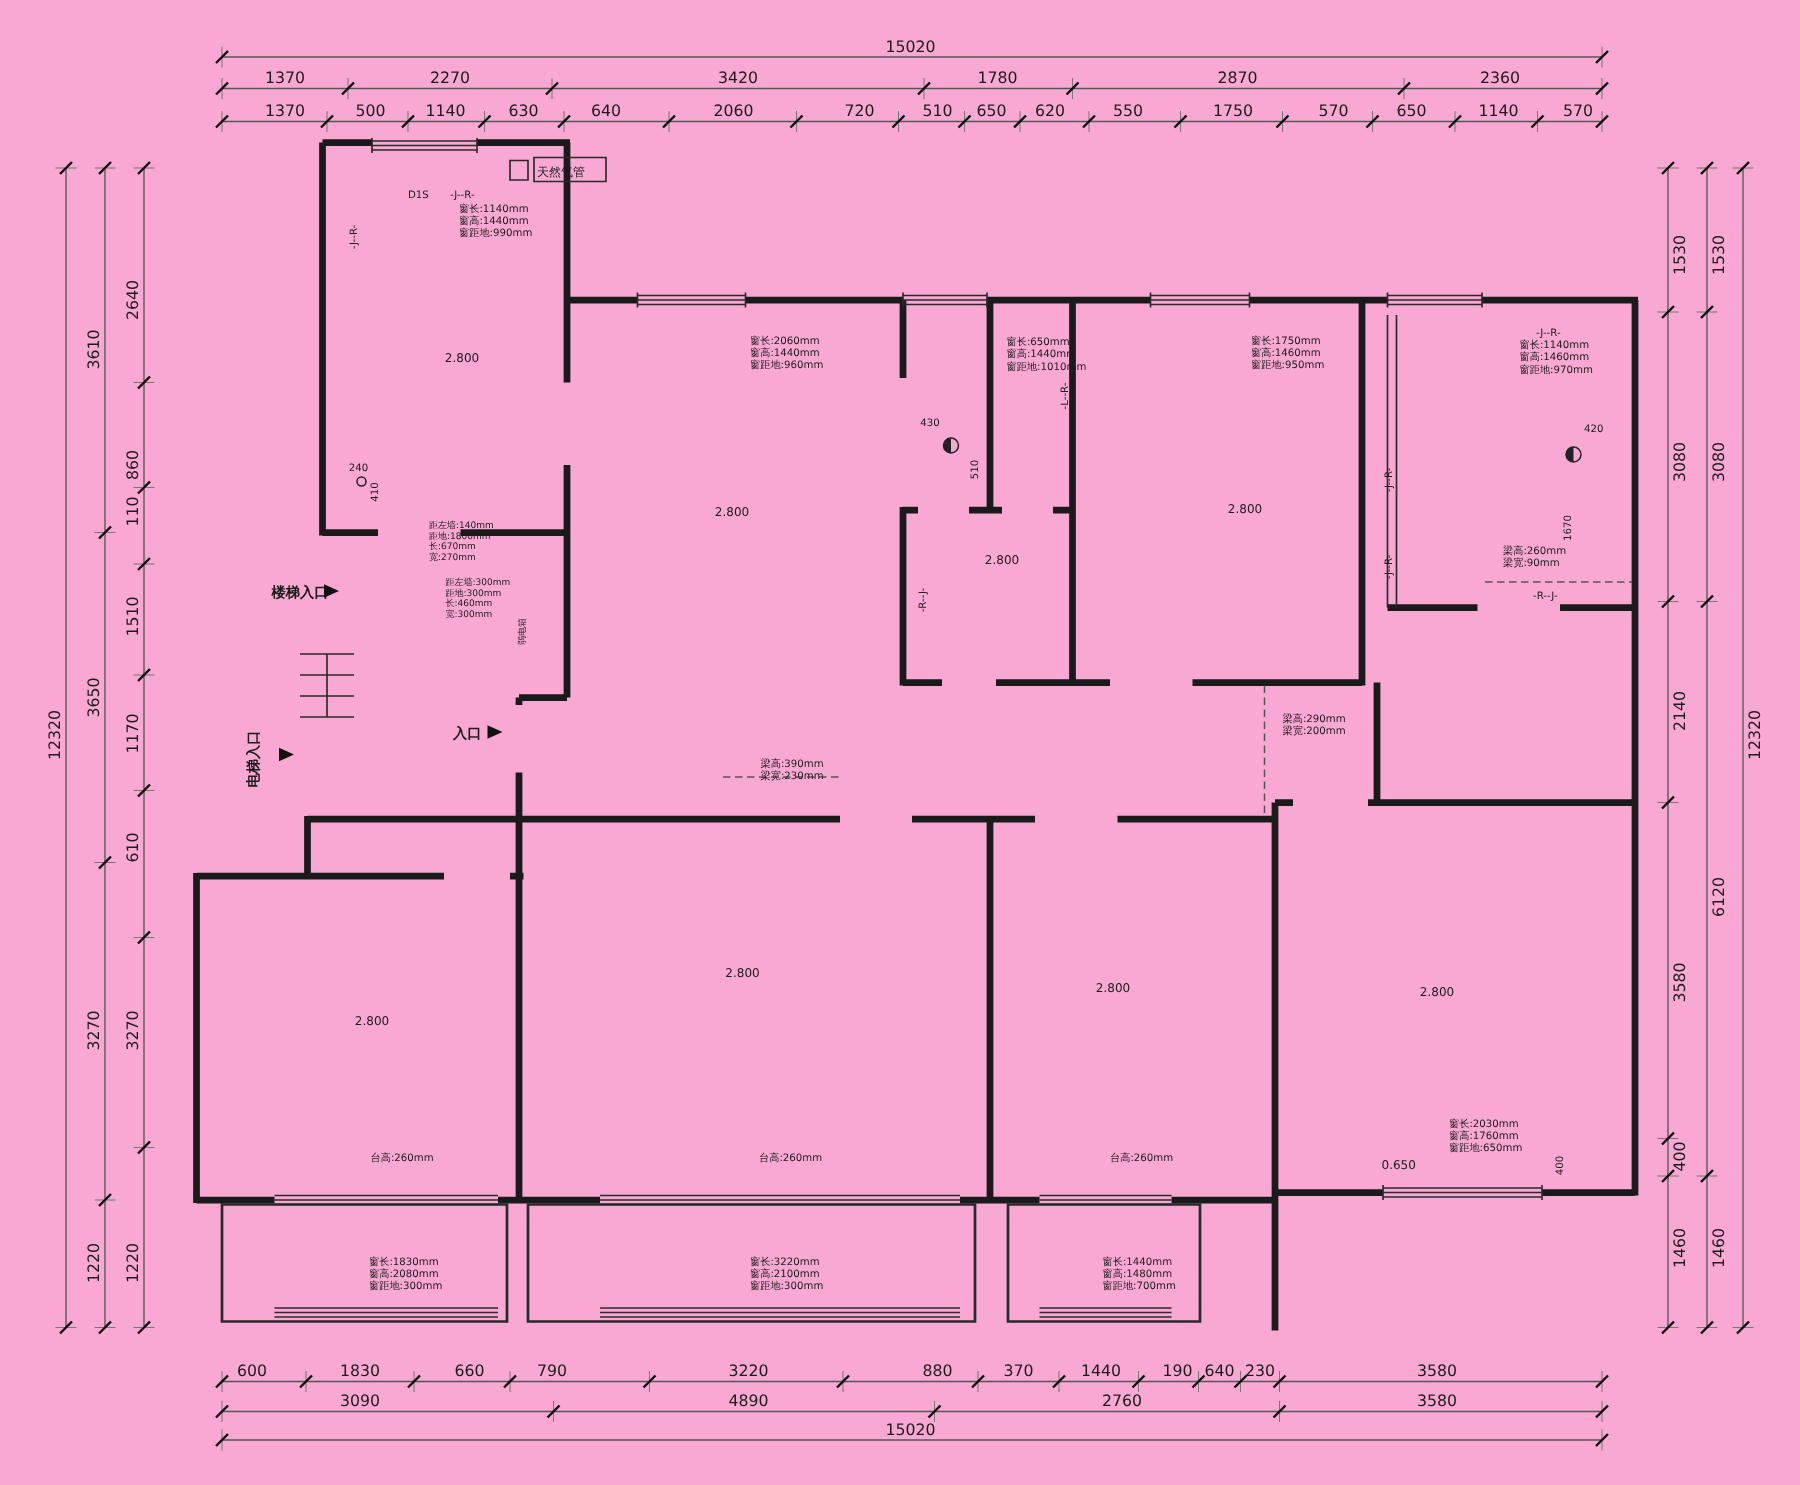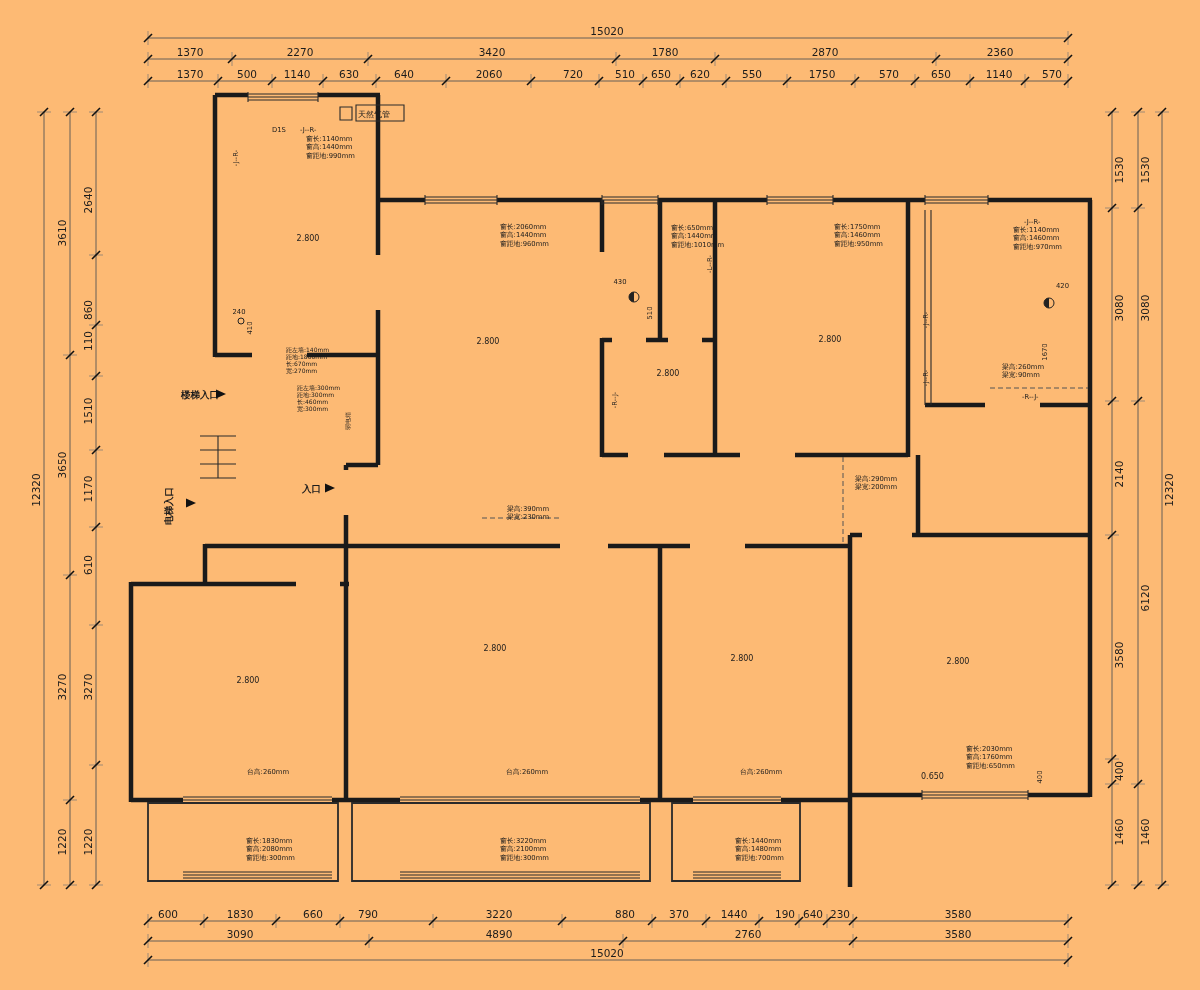--- a/index.html
+++ b/index.html
@@ -1,17 +1,17 @@
 <!DOCTYPE html>
 <html><head>
 <meta charset="utf-8">
 <title>Floor Plan</title>
 <style>
   html,body{margin:0;padding:0;background:#fff;}
-  .canvas{position:relative;width:1200px;height:990px;background:#fdba74;overflow:hidden;}
+  .canvas{position:relative;width:1200px;height:990px;background:#f9a8d4;overflow:hidden;}
   svg{display:block;}
   .wall{stroke:#1a1a1a;stroke-width:4.5;fill:none;stroke-linecap:butt;}
   .thin{stroke:#2a2a2a;stroke-width:1.1;fill:none;}
   .thin2{stroke:#2a2a2a;stroke-width:1.8;fill:none;}
   .dash{stroke:#555;stroke-width:1;fill:none;stroke-dasharray:5 3;}
   .dimline{stroke:#555;stroke-width:0.9;}
   .extline{stroke:#777;stroke-width:0.7;}
   .tickline{stroke:#111;stroke-width:1.6;}
   .arrow{fill:#111;stroke:none;}
   text{fill:#1c1c1c;font-family:"DejaVu Sans",sans-serif;}

